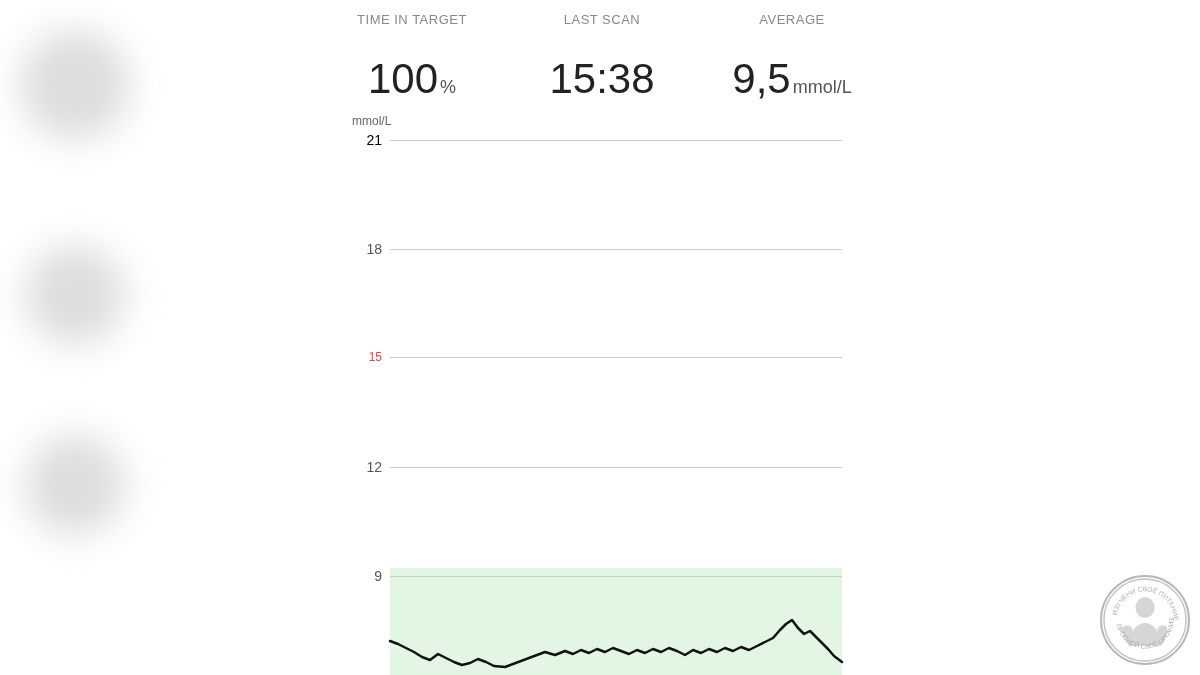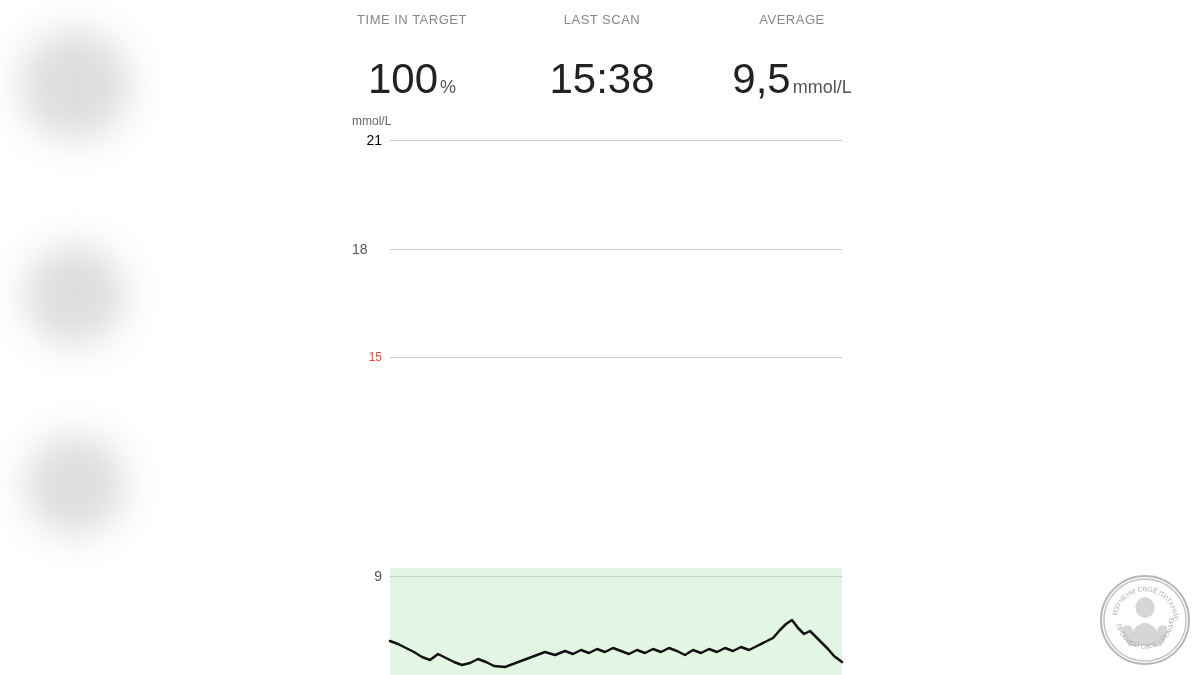--- a/index.html
+++ b/index.html
@@ -168,29 +168,33 @@
     <div style="position:relative; width:490px; height:545px;">
 
       <div style="position:absolute; left:38px; top:436px; width:452px; height:109px; background:rgba(200,235,200,0.5);"></div>
 
       <div style="position:absolute; top:0; left:0; width:490px; display:flex; align-items:center;">
         <span style="font-size:14px; color:#000000; width:30px; text-align:right; flex-shrink:0;">21</span>
         <div style="flex:1; height:1px; background:#ccc; margin-left:8px;"></div>
       </div>
 
       <div style="position:absolute; top:109px; left:0; width:490px; display:flex; align-items:center;">
-        <span style="font-size:14px; color:#555; width:30px; text-align:left; flex-shrink:0;">18</span>
+        <span style="font-size:14px; color:#555; width:30px; text-align:right; flex-shrink:0;">18</span>
         <div style="flex:1; height:1px; background:#ccc; margin-left:8px;"></div>
       </div>
 
       <div style="position:absolute; top:218px; left:0; width:490px; display:flex; align-items:center;">
         <span style="font-size:12px; color:#ef4444; width:30px; text-align:right; flex-shrink:0;">15</span>
         <div style="flex:1; height:1px; background:#ccc; margin-left:8px;"></div>
       </div>
 
+      <div style="position:absolute; top:327px; left:0; width:490px; display:flex; align-items:center;">
+        <span style="font-size:14px; color:#555; width:30px; text-align:right; flex-shrink:0;">12</span>
+        <div style="flex:1; height:1px; background:#ccc; margin-left:8px;"></div>
+      </div>
 
       <div style="position:absolute; top:436px; left:0; width:490px; display:flex; align-items:center;">
         <span style="font-size:14px; color:#555; width:30px; text-align:right; flex-shrink:0;">9</span>
         <div style="flex:1; height:1px; background:#ccc; margin-left:8px;"></div>
       </div>
 
       <div style="position:absolute; top:545px; left:0; width:490px; display:flex; align-items:center;">
         <span style="font-size:14px; color:#555; width:30px; text-align:right; flex-shrink:0;">6</span>
         <div style="flex:1; height:1px; background:#ccc; margin-left:8px;"></div>
       </div>

